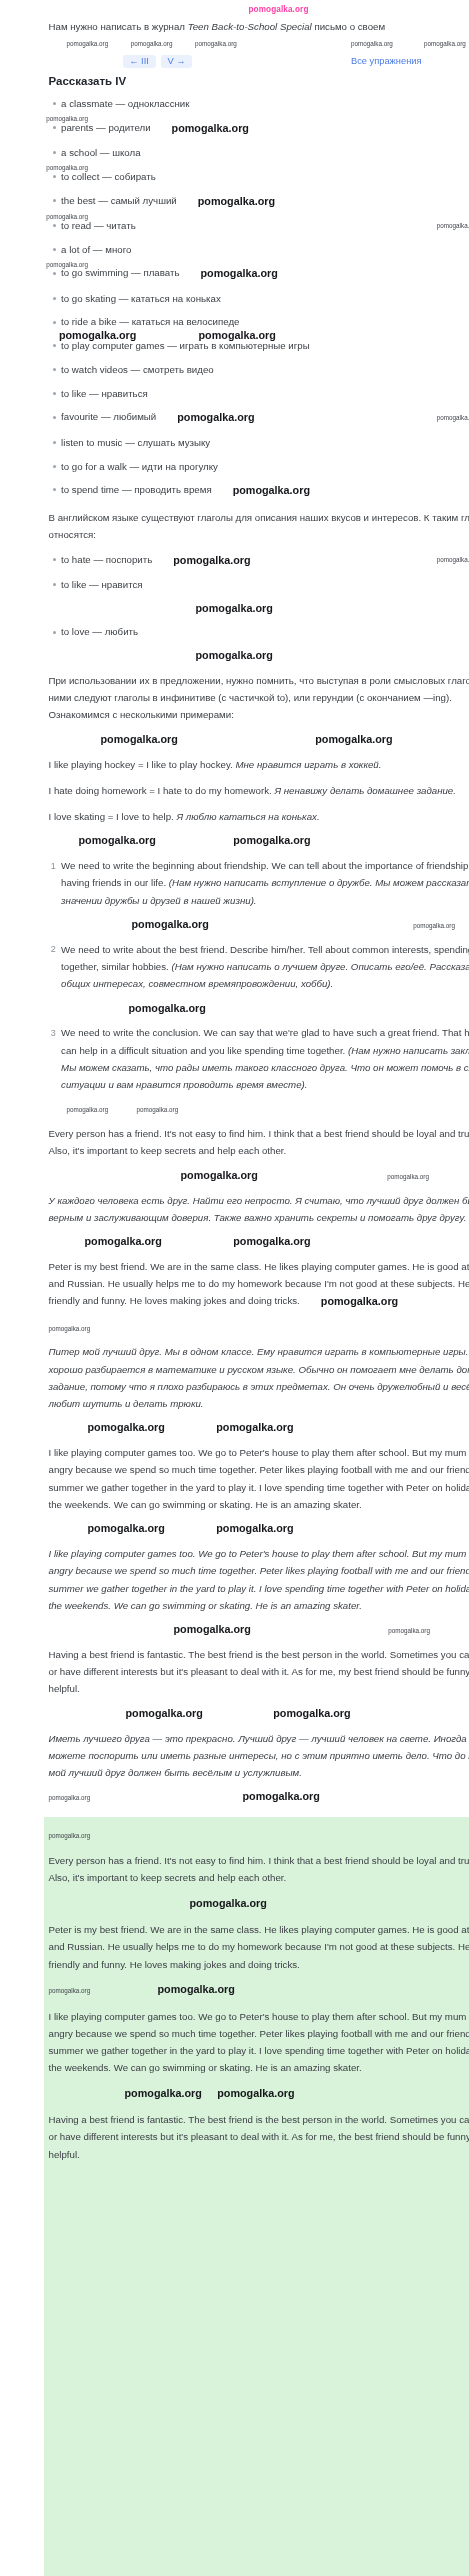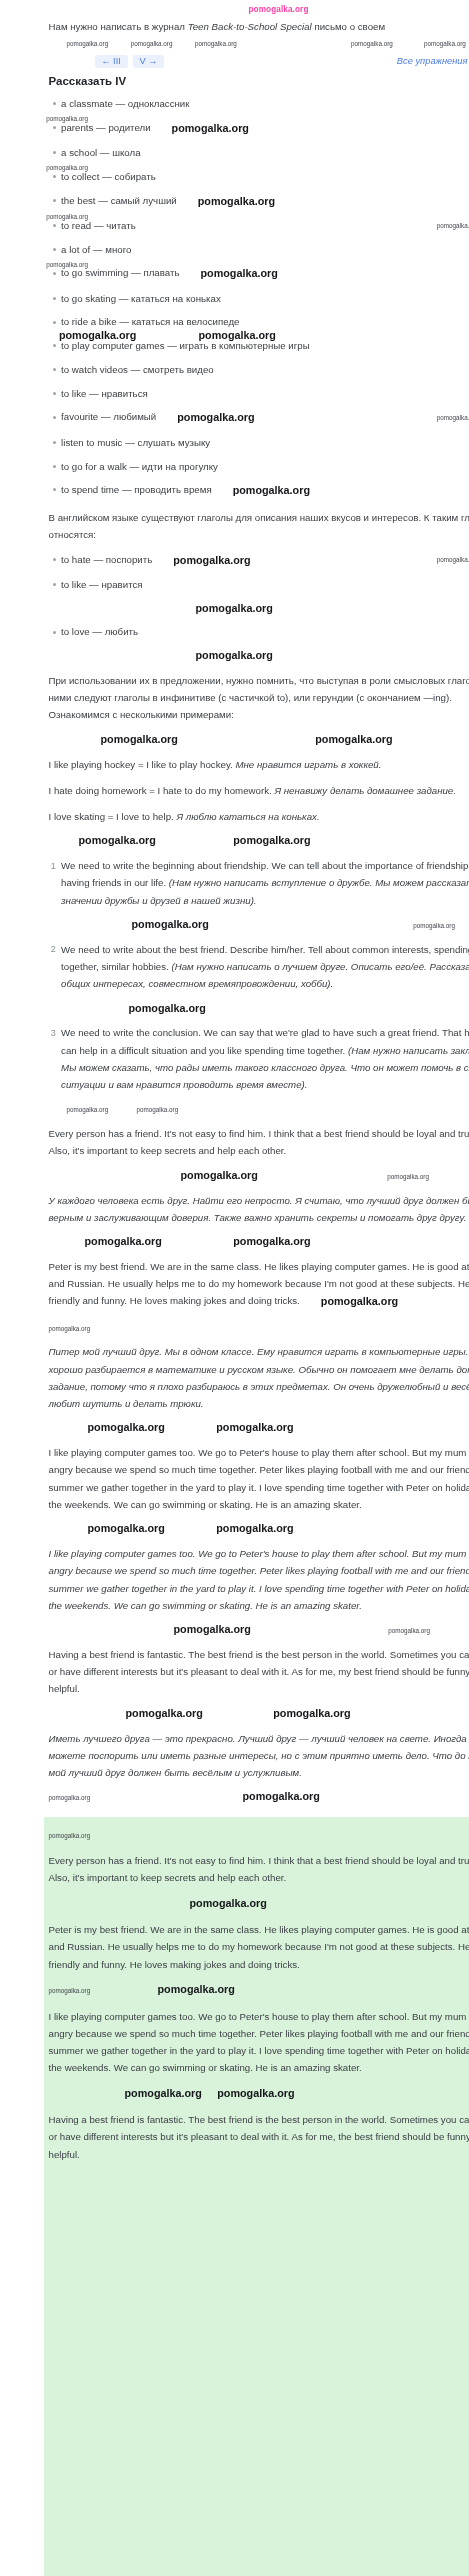--- a/index.html
+++ b/index.html
@@ -6,23 +6,23 @@
   body{width:469px;background:#ffffff;font-family:"Liberation Sans",sans-serif;color:#3c4046;}
   .page{width:469px;min-height:2576px;display:flex;flex-direction:column;padding-left:44px;}
   .content{padding:1.5px 4.5px 0 4.5px;}
   .logo{display:block;text-align:center;color:#ff3fa4;font-weight:700;font-size:8.2px;padding-top:3px;letter-spacing:0.1px;text-decoration:none;}
   .intro{font-size:9.7px;line-height:1.55;margin:5.2px 0 0 0;}
   .em{font-style:italic;}
   .wm-row{display:block;white-space:nowrap;line-height:1.15;margin:2.2px 0;}
   .wm-sm{font-size:6.3px;font-weight:400;color:#41454c;display:inline-block;}
   .wm-lg{font-size:10.8px;font-weight:700;color:#15171b;display:inline-block;}
   .nav{display:flex;align-items:center;margin:5.2px 0 3px 0;font-size:9.3px;}
-  .nav-group{display:flex;gap:5.2px;margin-left:46px;}
+  .nav-group{display:flex;gap:5.2px;margin-left:74px;}
   .nav-btn{color:#4b7be5;background:#eaf1fd;border:0;border-radius:3px;padding:1.5px 6.7px;font-size:9.3px;font-family:inherit;cursor:pointer;}
-  .nav-all{color:#4b7be5;margin-left:auto;margin-right:41px;text-decoration:none;font-style:italic;}
+  .nav-all{color:#4b7be5;margin-left:auto;margin-right:87px;text-decoration:none;}
   .title{font-size:11.5px;font-weight:700;color:#23272e;margin:7.4px 0 1.5px 0;}
   ul.vlist{list-style:none;margin:3px 0;padding:0;font-size:9.7px;}
   ul.vlist li{position:relative;padding-left:12.6px;margin:9.7px 0;line-height:1.45;}
   .dot{position:absolute;left:4.5px;top:5.2px;width:3px;height:3px;border-radius:50%;background:#9aa2ad;}
   .para{font-size:9.7px;line-height:1.78;margin:9px 0;}
   .ital{font-style:italic;}
   ol.steps{list-style:none;margin:7.4px 0;padding:0;}
   ol.steps li{position:relative;padding-left:12.6px;margin:9px 0;font-size:9.7px;line-height:1.78;}
   .stepnum{position:absolute;left:2.2px;top:0.7px;color:#8a909a;font-size:9px;}
   .wm-inline{margin-left:21px;vertical-align:-0.7px;}

